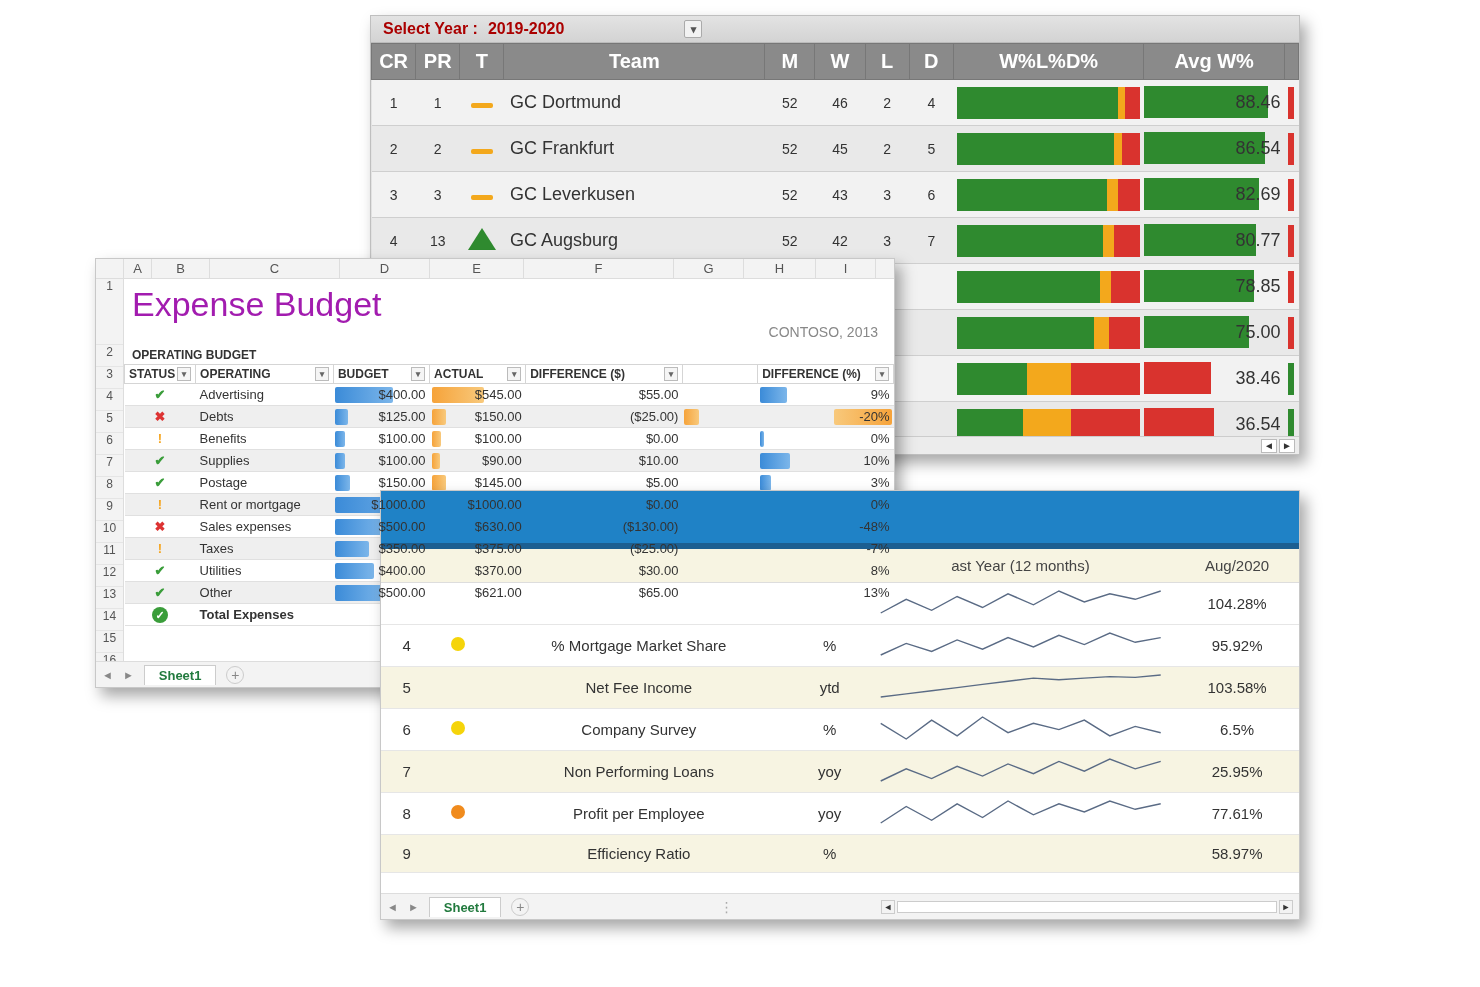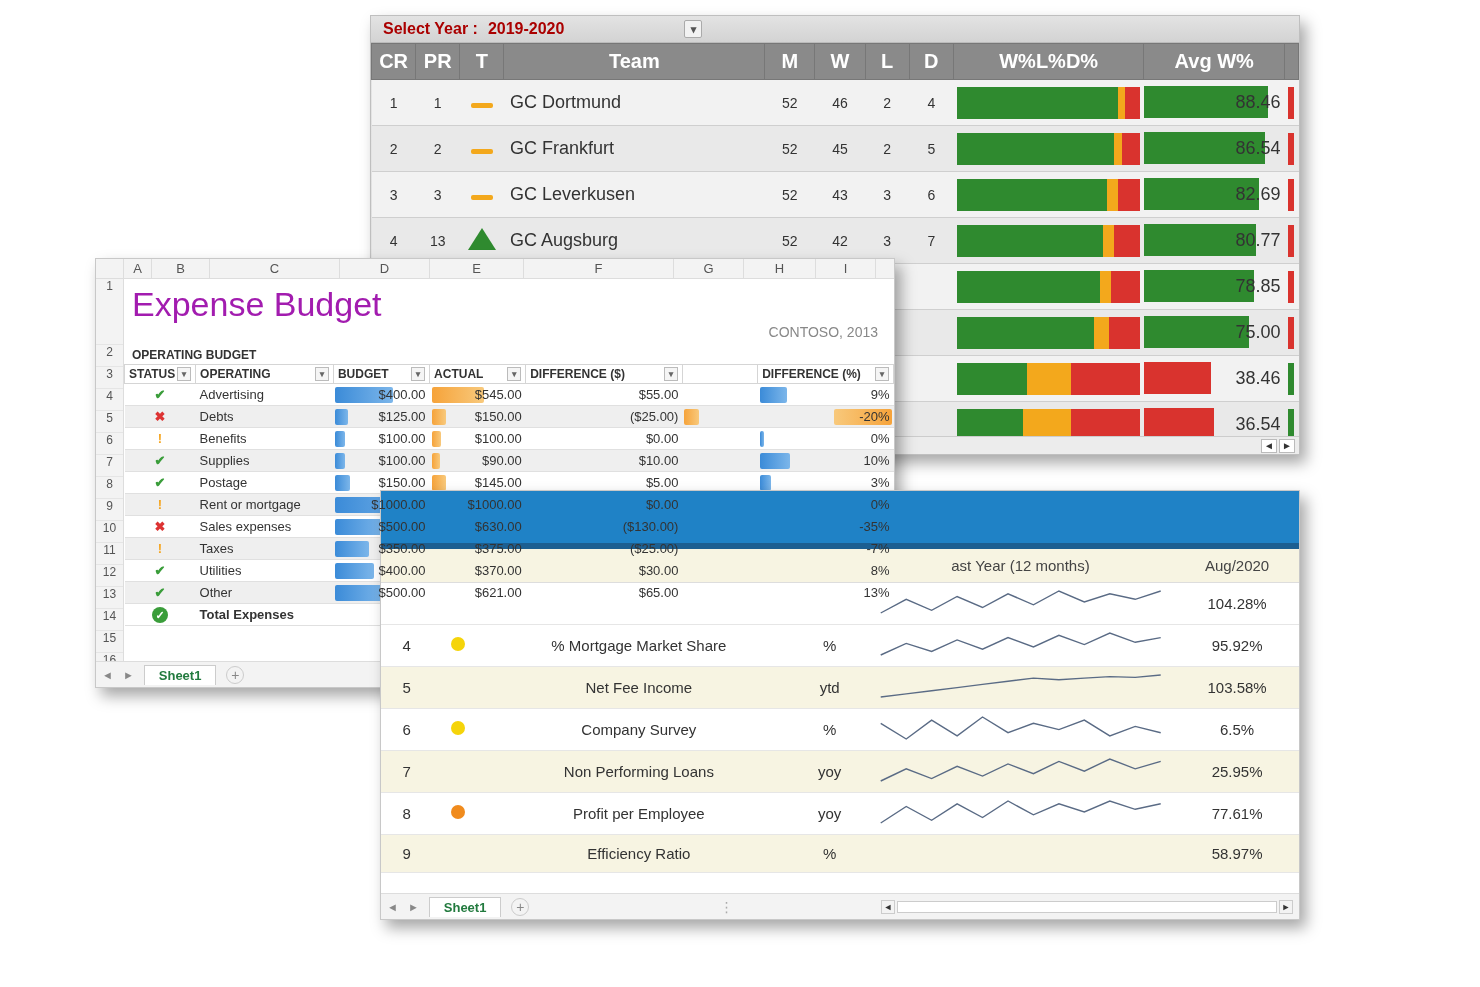--- a/index.html
+++ b/index.html
@@ -431,21 +431,21 @@
             </tr>
             <tr>
               <td class="status"><span class="ex">✖</span></td>
               <td>Sales expenses</td>
               <td class="num"><span class="cellbar blue" style="width:50%"></span><span class="celltxt">$500.00</span></td>
               <td class="num"><span class="cellbar orange" style="width:63%"></span><span class="celltxt">$630.00</span></td>
               <td class="num"><span class="celltxt">($130.00)</span></td>
               <td class="num">
                 <span class="cellbar orange" style="width:55%"></span>
               </td>
-              <td class="num"><span class="cellbar orangeR" style="width:55%"></span><span class="celltxt">-35%</span></td>
+              <td class="num"><span class="cellbar orangeR" style="width:55%"></span><span class="celltxt">-48%</span></td>
             </tr>
             <tr class="alt">
               <td class="status"><span class="wa">!</span></td>
               <td>Taxes</td>
               <td class="num"><span class="cellbar blue" style="width:35%"></span><span class="celltxt">$350.00</span></td>
               <td class="num"><span class="cellbar orange" style="width:38%"></span><span class="celltxt">$375.00</span></td>
               <td class="num"><span class="celltxt">($25.00)</span></td>
               <td class="num">
                 <span class="cellbar orange" style="width:20%"></span>
               </td>

